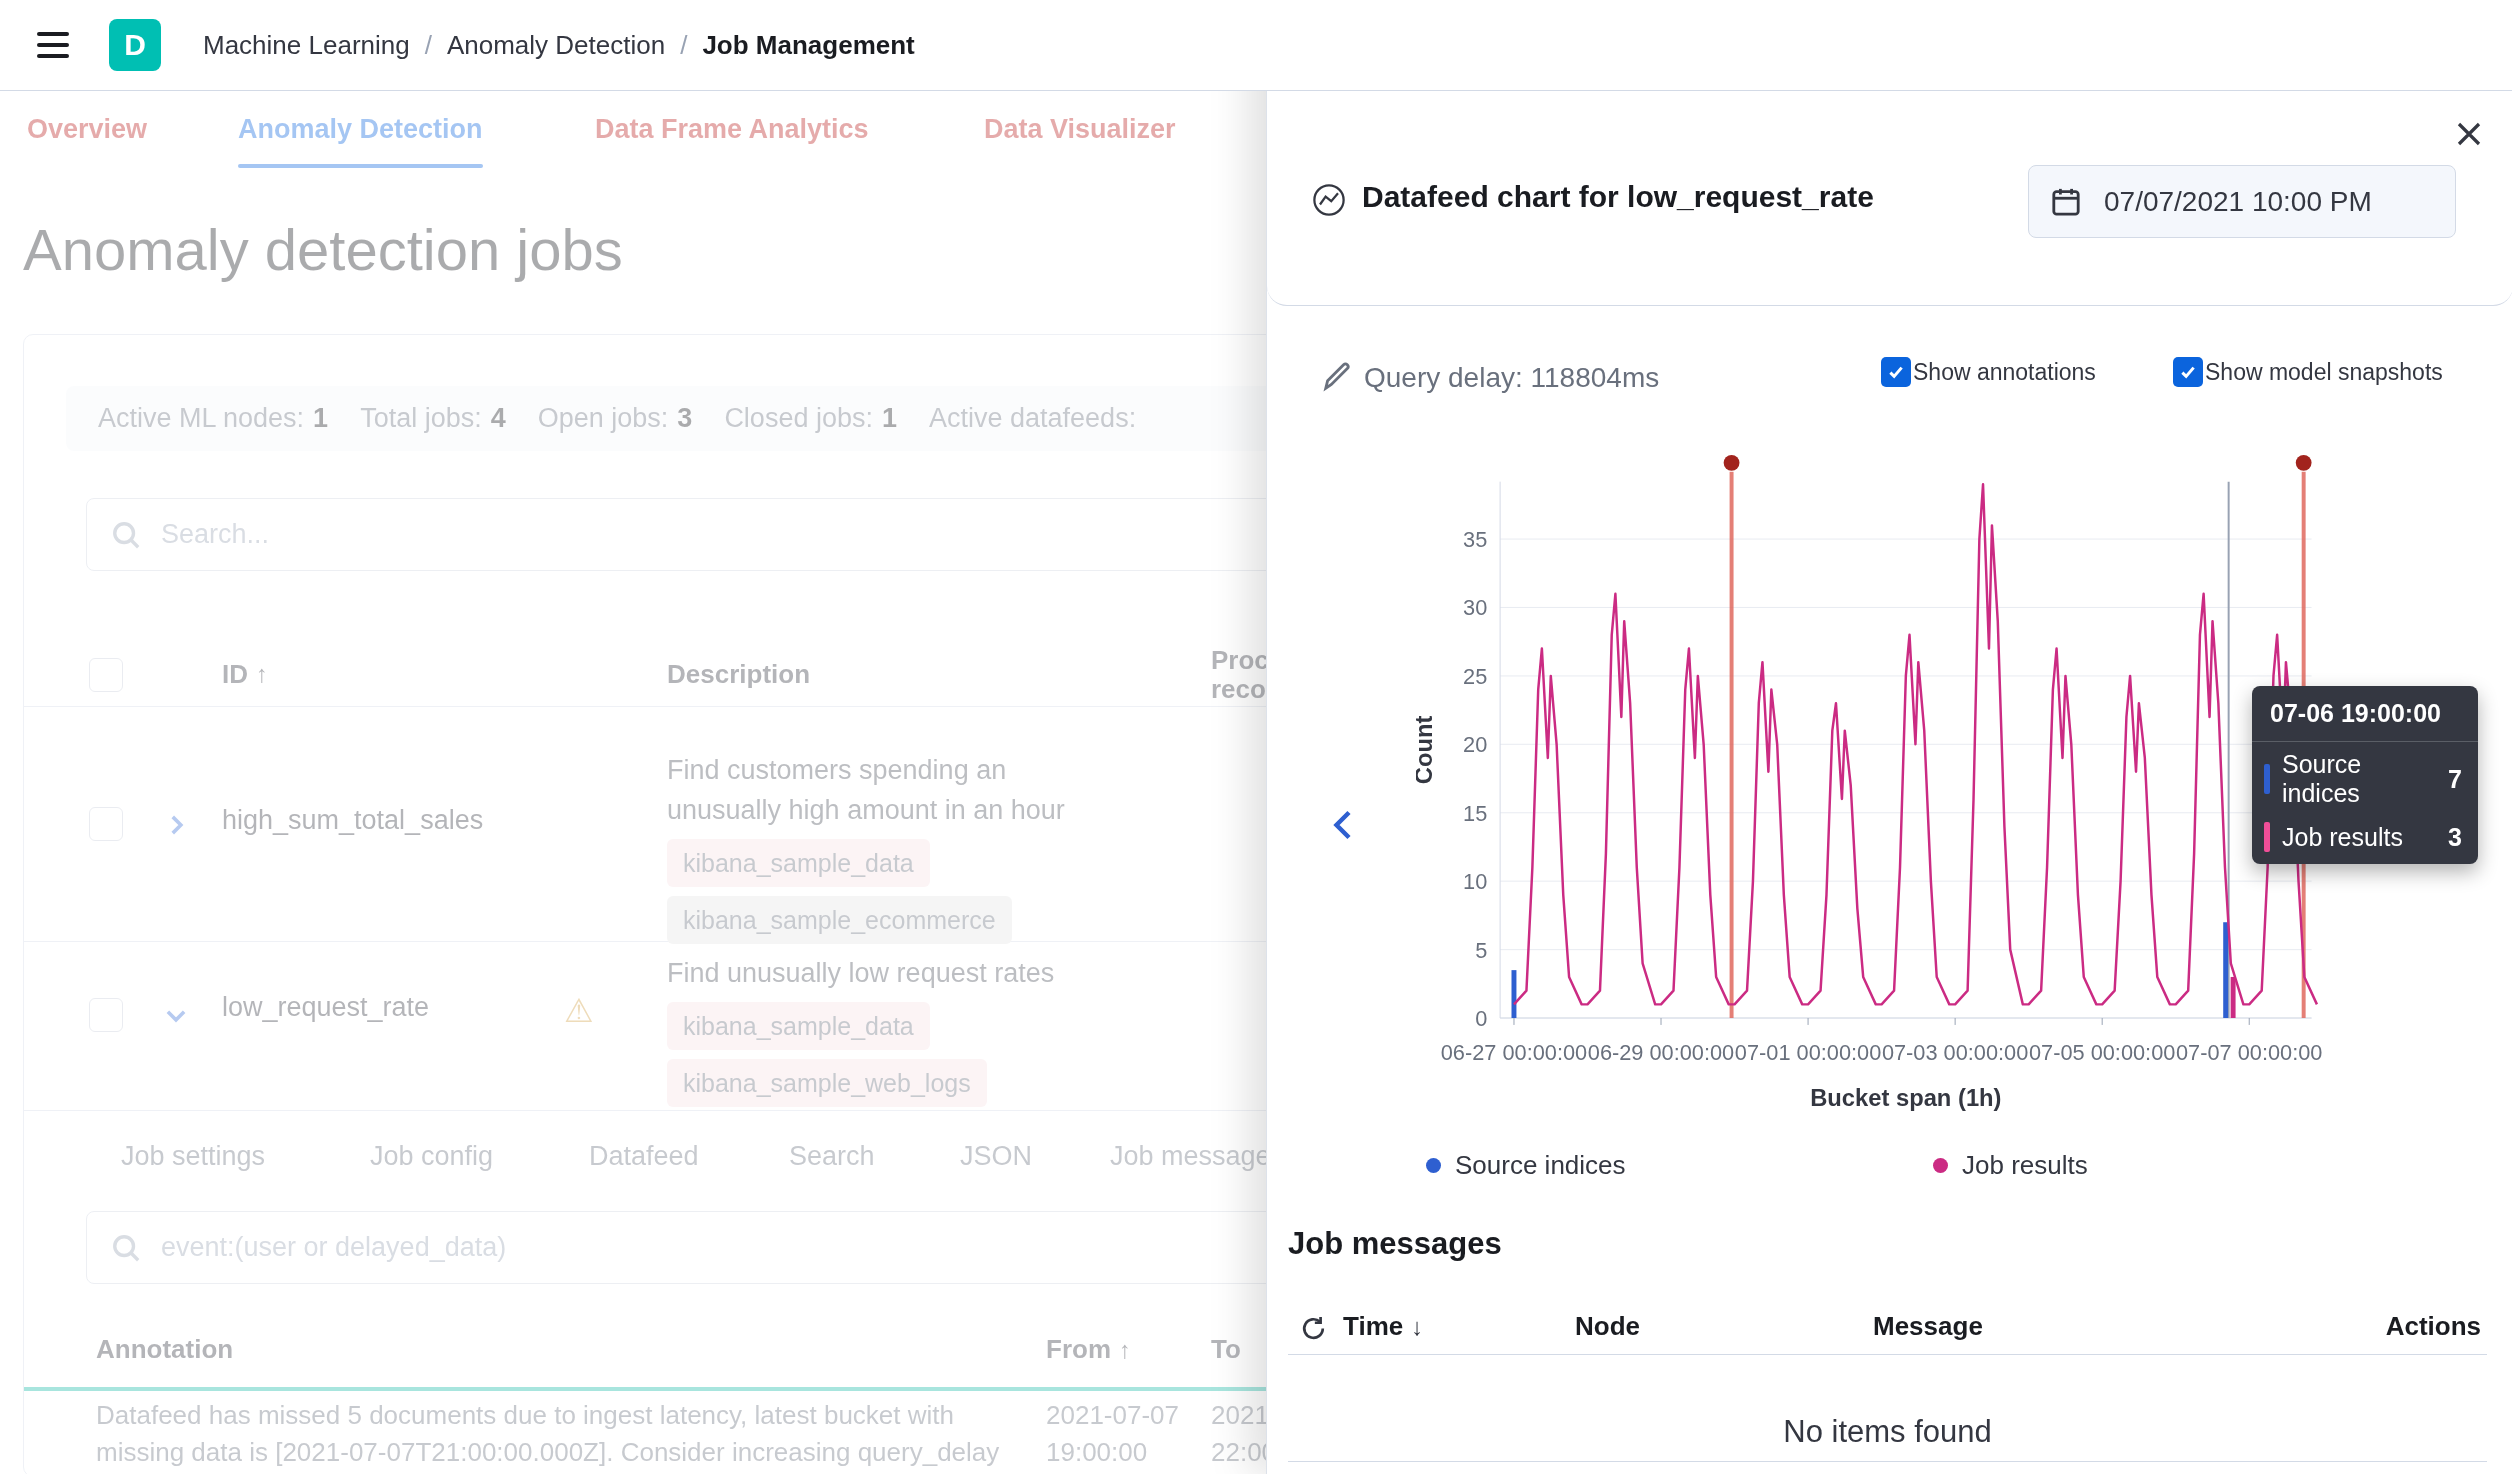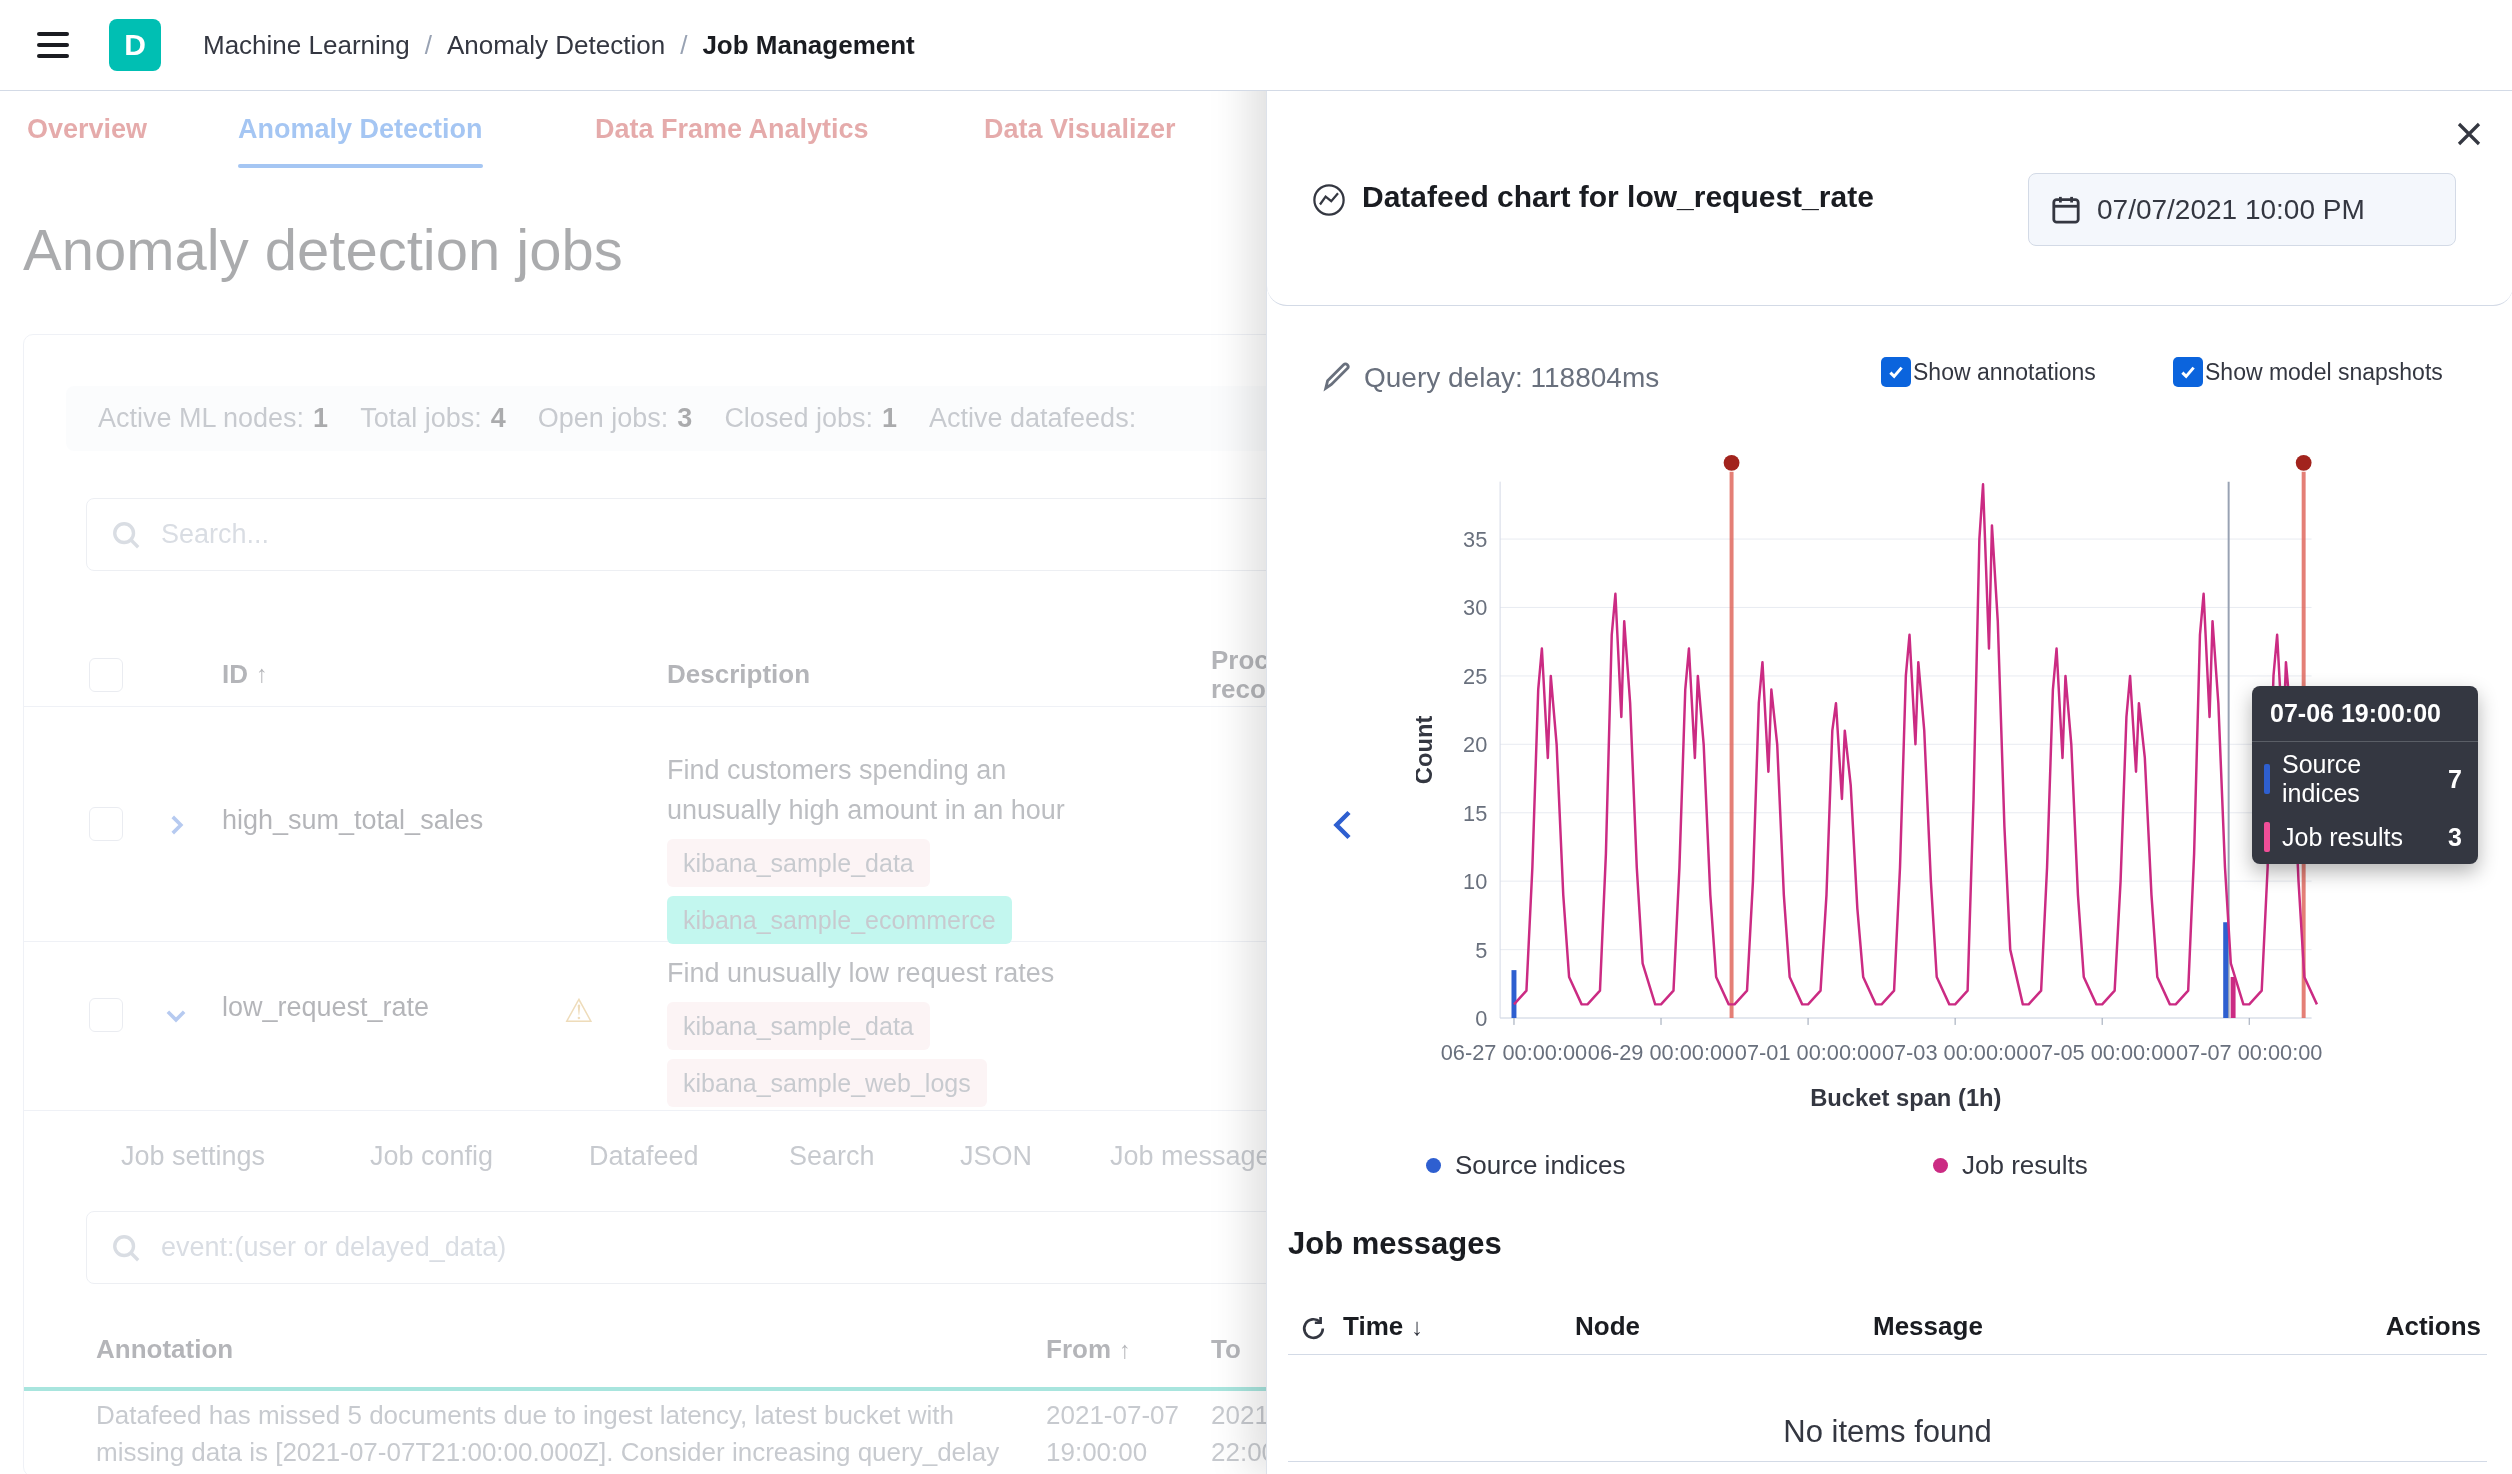--- a/index.html
+++ b/index.html
@@ -52,21 +52,21 @@
   .col-proc{position:absolute;left:1187px;top:4px;line-height:29px;font-weight:600;}
 
   .trow{position:absolute;left:0;right:0;border-bottom:1px solid #d3dae6;}
   .trow1{top:371px;height:235px;}
   .trow2{top:606px;height:169px;}
   .rowchev{position:absolute;left:139px;width:26px;height:26px;background:none;border:none;padding:0;cursor:pointer;}
   .rowid{position:absolute;left:198px;font-size:27px;color:#343741;}
   .rowdesc{position:absolute;left:643px;width:426px;font-size:27px;line-height:40px;color:#4a4f59;}
   .badge{display:inline-block;margin-top:9px;padding:4px 16px;border-radius:6px;font-size:25px;color:#69707d;}
   .badge.pink{background:#f6e0e4;}
-  .badge.gray{background:#5eead4;}
+  .badge.gray{background:#e5e5e5;}
   .warn{position:absolute;left:540px;font-size:33px;color:#d2a045;}
 
   .dtabs{position:absolute;left:0;right:0;top:792px;height:63px;font-size:27px;color:#69707d;}
   .dtab{position:absolute;top:14px;cursor:pointer;white-space:nowrap;}
 
   .ahead{position:absolute;left:0;right:0;top:973px;height:79px;border-bottom:4px solid #14b8a6;
          font-size:26px;font-weight:600;color:#343741;}
   .ahead .cell{position:absolute;bottom:22px;display:flex;gap:8px;align-items:center;}
   .arow{position:absolute;left:0;right:0;top:1052px;font-size:26px;color:#69707d;}
   .a-annot{position:absolute;left:72px;top:10px;width:941px;line-height:37px;}
@@ -79,22 +79,22 @@
 
   
   .flyout{position:absolute;top:0;left:1266px;width:1246px;height:1474px;background:#fff;z-index:10;
           border-left:1px solid #dde2ea;box-shadow:-16px 0 40px rgba(0,0,0,0.13);}
   .flyout-close{position:absolute;top:115px;right:24px;width:40px;height:40px;background:none;border:none;
           padding:0;cursor:pointer;}
   .fly-header{position:absolute;top:0;left:0;right:0;height:305px;border-bottom:1px solid #d3dae6;border-radius:20px;}
   .fly-icon{position:absolute;left:44px;top:182px;width:36px;height:36px;}
   .fly-title{position:absolute;left:95px;top:180px;margin:0;font-size:30px;font-weight:700;color:#1a1c21;}
   .datepicker{position:absolute;left:761px;top:165px;width:428px;height:73px;background:#f4f7fc;
-          border:1px solid #d3dae6;border-radius:8px;display:flex;align-items:center;gap:16px;
-          padding:0 22px;font-size:28px;color:#343741;cursor:pointer;box-sizing:border-box;margin-top:8px;}
+          border:1px solid #d3dae6;border-radius:8px;display:flex;align-items:center;gap:23px;
+          padding:0 22px;font-size:28px;color:#343741;cursor:pointer;box-sizing:border-box;}
 
   .qd-icon{position:absolute;left:55px;top:362px;width:30px;height:30px;}
   .qd-text{position:absolute;left:97px;top:362px;font-size:28px;color:#69707d;}
   .chk{position:absolute;top:357px;display:flex;align-items:center;gap:2px;font-size:23px;color:#343741;cursor:pointer;}
   .chk .box{width:30px;height:30px;border-radius:5px;background:#0b64dd;display:flex;align-items:center;justify-content:center;}
   .chk1{left:614px;}
   .chk2{left:906px;}
 
   #datafeed-chart{position:absolute;left:149px;top:436px;width:950px;height:693px;}
   .collapse{position:absolute;left:53px;top:802px;width:48px;height:48px;background:none;border:none;padding:0;cursor:pointer;}

